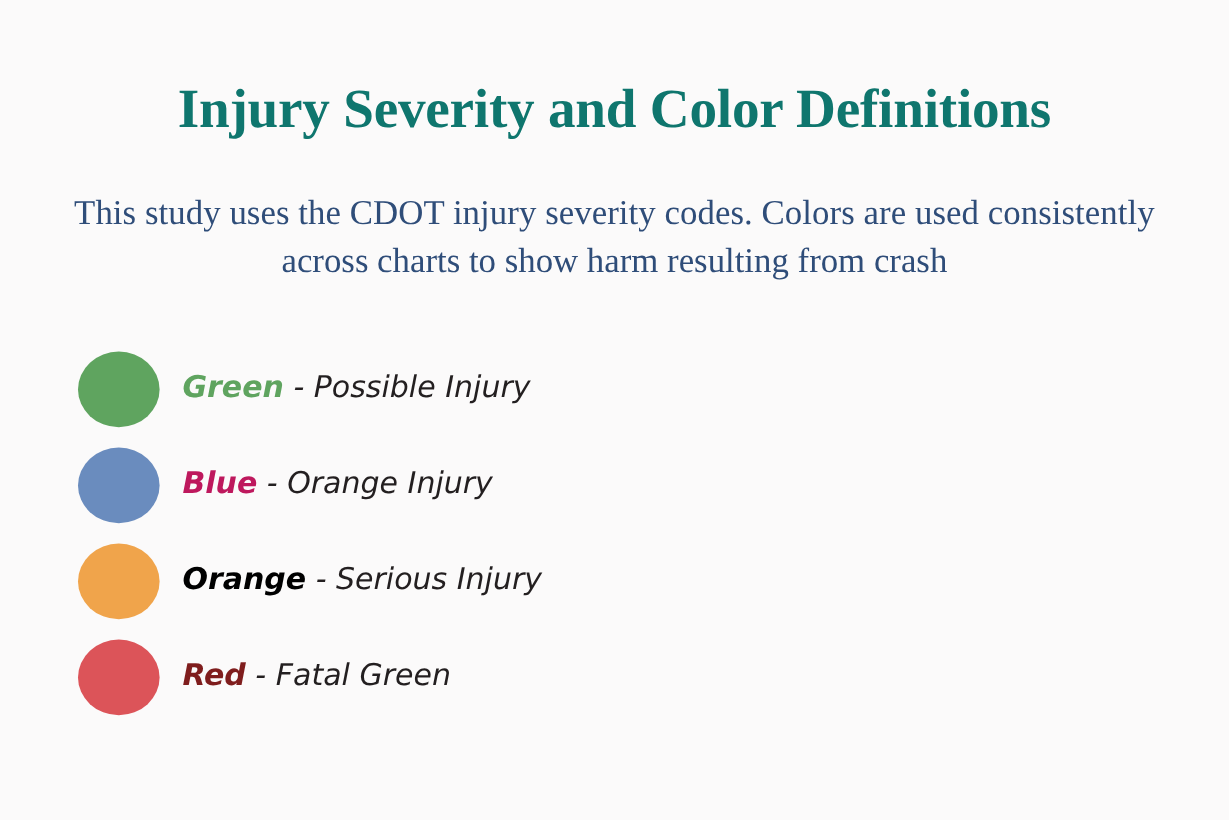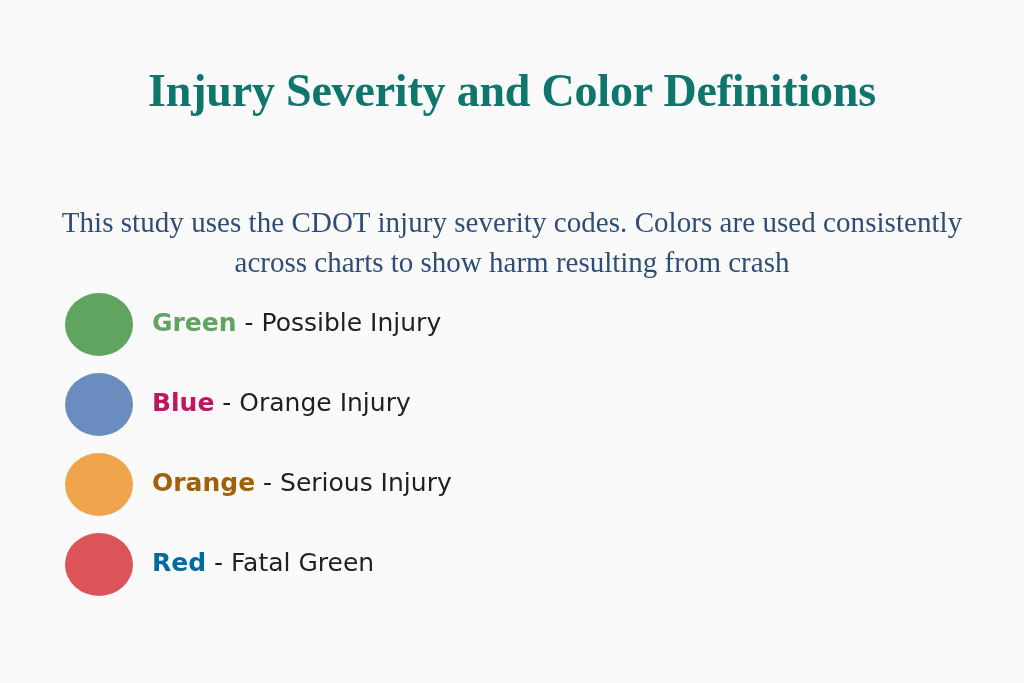--- a/index.html
+++ b/index.html
@@ -50,29 +50,29 @@
     font-size: 29px;
     line-height: 40px;
     color: #2f4d79;
   }
   .subtitle-line {
     display: block;
     white-space: nowrap;
   }
   .subtitle-line.line1 {
     letter-spacing: 0.05px;
-    margin-top: 44px;
   }
 
   
   .legend {
     position: absolute;
     top: 292px;
     left: 0;
     width: 1024px;
+    font-style: italic;
   }
   .legend-item {
     position: relative;
     height: 80px;
   }
   .legend-swatch {
     position: absolute;
     left: 65px;
     top: 1px;
     width: 68px;
@@ -121,25 +121,25 @@
     <div class="legend-item">
       <div class="legend-swatch" style="background:#6a8cbe;"></div>
       <div class="legend-label">
         <span class="legend-keyword" style="color:#be185d;">Blue</span><span class="legend-desc"> - </span><span class="legend-desc">Orange Injury</span>
       </div>
     </div>
 
     <div class="legend-item">
       <div class="legend-swatch" style="background:#f0a44b;"></div>
       <div class="legend-label">
-        <span class="legend-keyword" style="color:#a16207;">Orange</span><span class="legend-desc"> - </span><span class="legend-desc">Serious Injury</span>
+        <span class="legend-keyword" style="color:#000000;">Orange</span><span class="legend-desc"> - </span><span class="legend-desc">Serious Injury</span>
       </div>
     </div>
 
     <div class="legend-item">
       <div class="legend-swatch" style="background:#dc5459;"></div>
       <div class="legend-label">
-        <span class="legend-keyword" style="color:#0369a1;">Red</span><span class="legend-desc"> - </span><span class="legend-desc">Fatal Green</span>
+        <span class="legend-keyword" style="color:#7f1d1d;">Red</span><span class="legend-desc"> - </span><span class="legend-desc">Fatal Green</span>
       </div>
     </div>
 
   </div>
 </div>
 
 </body></html>

